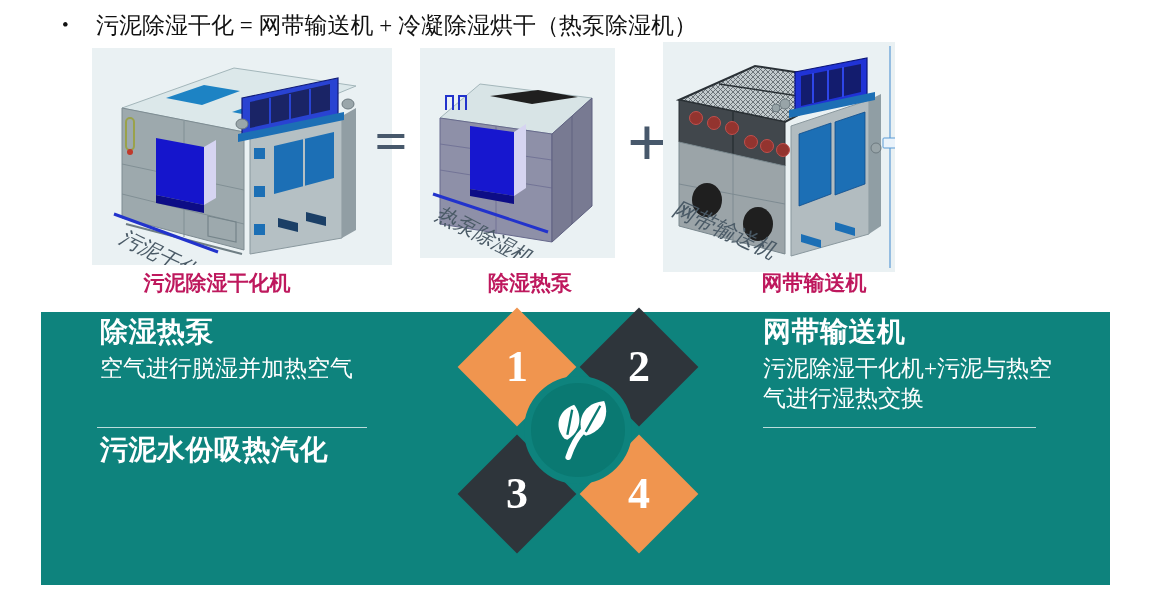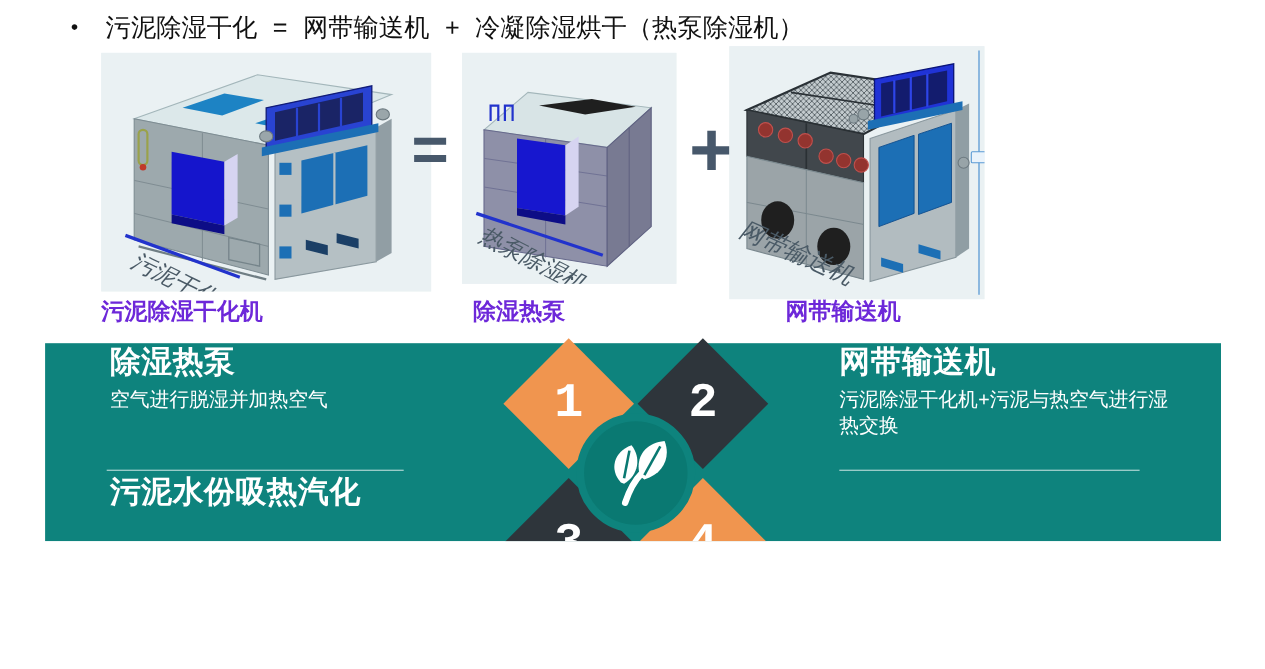--- a/index.html
+++ b/index.html
@@ -1,51 +1,51 @@
 <!DOCTYPE html>
 <html><head>
 <meta charset="utf-8">
 <style>
   html,body{margin:0;padding:0;background:#fff;}
-  .slide{position:relative;width:1150px;height:492px;background:#fff;overflow:hidden;
-         font-family:Liberation Mono, monospace;}
+  .slide{position:relative;width:1150px;height:608px;background:#fff;overflow:hidden;
+         font-family:Liberation Serif, serif;}
 
   
   .title-row{position:absolute;left:62px;top:10px;font-size:23px;color:#111;white-space:nowrap;}
   .title-bullet{display:inline-block;width:34px;font-size:19px;vertical-align:2px;}
 
   
   .mimg{position:absolute;background:#EAF1F3;}
   .img1{left:92px;top:48px;width:300px;height:217px;}
   .img2{left:420px;top:48px;width:195px;height:210px;}
   .img3{left:663px;top:42px;width:232px;height:230px;}
   .mimg svg{display:block;}
 
   
   .op{position:absolute;color:#47586B;text-align:center;font-weight:bold;}
   .op-equals{left:364px;top:108px;width:54px;height:66px;font-size:58px;line-height:66px;}
   .op-plus{left:614px;top:104px;width:66px;height:78px;font-size:70px;line-height:78px;font-weight:600;}
 
   
-  .caption{position:absolute;top:269px;font-size:21px;font-weight:bold;color:#6d28d9;}
+  .caption{position:absolute;top:269px;font-size:21px;font-weight:bold;color:#be185d;text-align:center;}
   .cap1{left:92px;width:250px;}
   .cap2{left:430px;width:200px;}
   .cap3{left:714px;width:200px;}
 
   
   .banner{position:absolute;left:41px;top:312px;width:1069px;height:273px;background:#0E837D;z-index:1;}
 
   
   .tblock{position:absolute;color:#fff;z-index:2;}
   .lt{left:100px;top:316px;width:340px;}
   .lb{left:100px;top:434px;width:340px;}
   .rt{left:763px;top:316px;width:302px;}
   .rb{left:763px;top:461px;width:330px;}
   .tb-heading{font-size:28px;font-weight:bold;line-height:1.15;letter-spacing:.5px;}
-  .tb-body{font-size:18px;margin-top:6px;line-height:1.3;}
+  .tb-body{font-size:23px;margin-top:6px;line-height:1.3;}
 
   .divider{position:absolute;height:1px;background:rgba(255,255,255,.72);z-index:2;}
   .dl{left:97px;top:427px;width:270px;}
   .dr{left:763px;top:427px;width:273px;}
 
   
   .diamond{position:absolute;width:84px;height:84px;transform:rotate(45deg);
            display:flex;align-items:center;justify-content:center;z-index:2;}
   .diamond.orange{background:#F0954F;}
   .diamond.darkd{background:#2E353B;}

